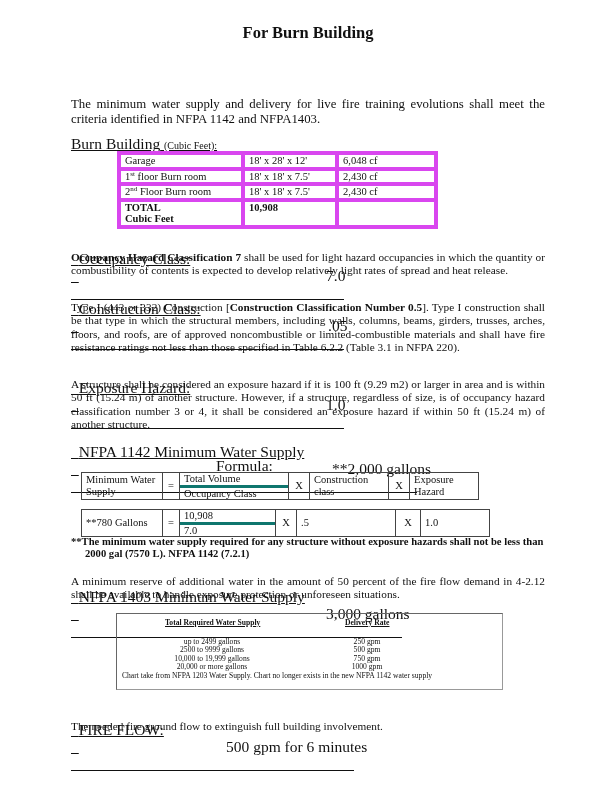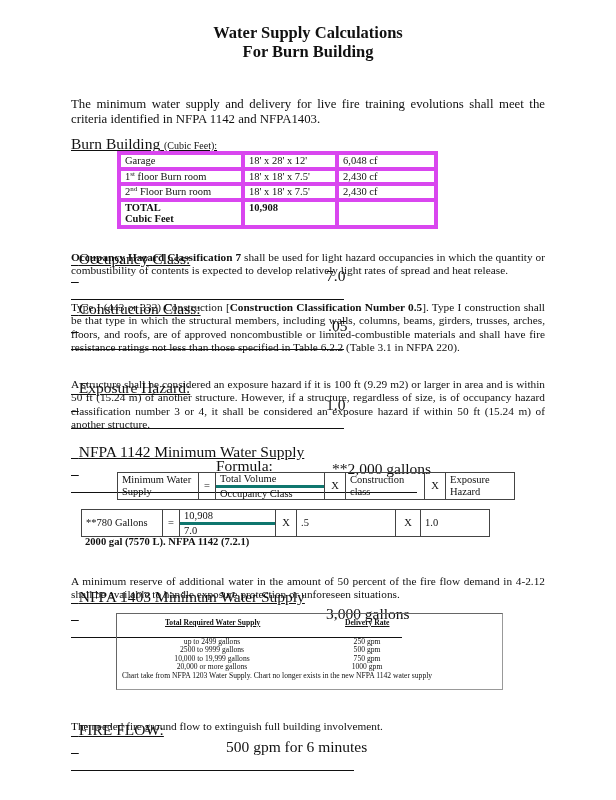--- a/index.html
+++ b/index.html
@@ -26,38 +26,37 @@
   .bb td.c1 { width: 112px; }
   .bb td.c2 { width: 82px; }
   .bb td.c3 { width: 87px; }
   sup { font-size: 7px; vertical-align: 4px; line-height: 0; }
   .formula-label { left: 216px; top: 457px; font-size: 15.5px; }
   .ft { font-size: 10.5px; line-height: 11.5px; }
   .ft td { border: 1px solid #444; padding: 1px 4px; vertical-align: top; }
   .ft td.op { text-align: center; vertical-align: middle; padding: 0; }
   .frac-top { border-bottom: 3px solid #0f766e; padding: 0 4px; }
   .frac-bot { padding: 0 4px; }
-  .f1 { left: 81px; top: 472px; margin-left: 36px; }
+  .f1 { left: 81px; top: 472px; }
   .f2 { left: 81px; top: 509px; }
   .note { left: 71px; width: 474px; top: 536px; font-weight: bold; font-size: 10.6px; line-height: 12px; text-align: justify; }
   .note .indent { padding-left: 14px; }
   .rate-box {
     left: 116px; top: 613px; width: 385px; height: 75px;
     border: 1px solid #666; border-right-color: #999; border-bottom-color: #999;
     font-size: 7.6px; line-height: 8.4px;
   }
   .rate-box .hdr { position: absolute; top: 5px; font-weight: bold; text-decoration: underline; }
   .rate-box .col { position: absolute; top: 24px; text-align: center; }
   .rate-box .foot { position: absolute; left: 5px; top: 58px; white-space: nowrap; }
 </style>
 </head>
 <body>
 
 <div class="abs title">
-  <div>Water Supply Calculations</div>
   <div>For Burn Building</div>
 </div>
 
 <div class="abs para intro">The minimum water supply and delivery for live fire training evolutions shall meet the criteria identified in NFPA 1142 and NFPA1403.</div>
 
 <div class="abs" style="left:71px; top:136px; font-size:15.5px; line-height:16px; text-decoration:underline;">
   <span>Burn Building</span>
   <span class="small">(Cubic Feet):</span>
 </div>
 
@@ -150,20 +149,21 @@
     </td>
     <td class="op" style="width:20px;">X</td>
     <td style="width:90px; vertical-align:middle;">.5</td>
     <td class="op" style="width:24px;">X</td>
     <td style="width:60px; vertical-align:middle;">1.0</td>
   </tr>
 </tbody>
   </table>
 
 <div class="abs note">
+  <div>**The minimum water supply required for any structure without exposure hazards shall not be less than</div>
   <div class="indent">2000 gal (7570 L). NFPA 1142 (7.2.1)</div>
 </div>
 
 <div class="abs heading" style="left:71px; top:571px; width:331px;">
   <span>NFPA 1403 Minimum Water Supply</span>
   <span class="val" style="left:255px;">3,000 gallons</span>
   <span style="position:absolute; left:0; right:0; bottom:1px; border-bottom:1px solid #111;"></span>
 </div>
 <div class="abs para" style="left:71px; width:474px; top:575px;">A minimum reserve of additional water in the amount of 50 percent of the fire flow demand in 4-2.12 shall be available to handle exposure protection or unforeseen situations.</div>
 

